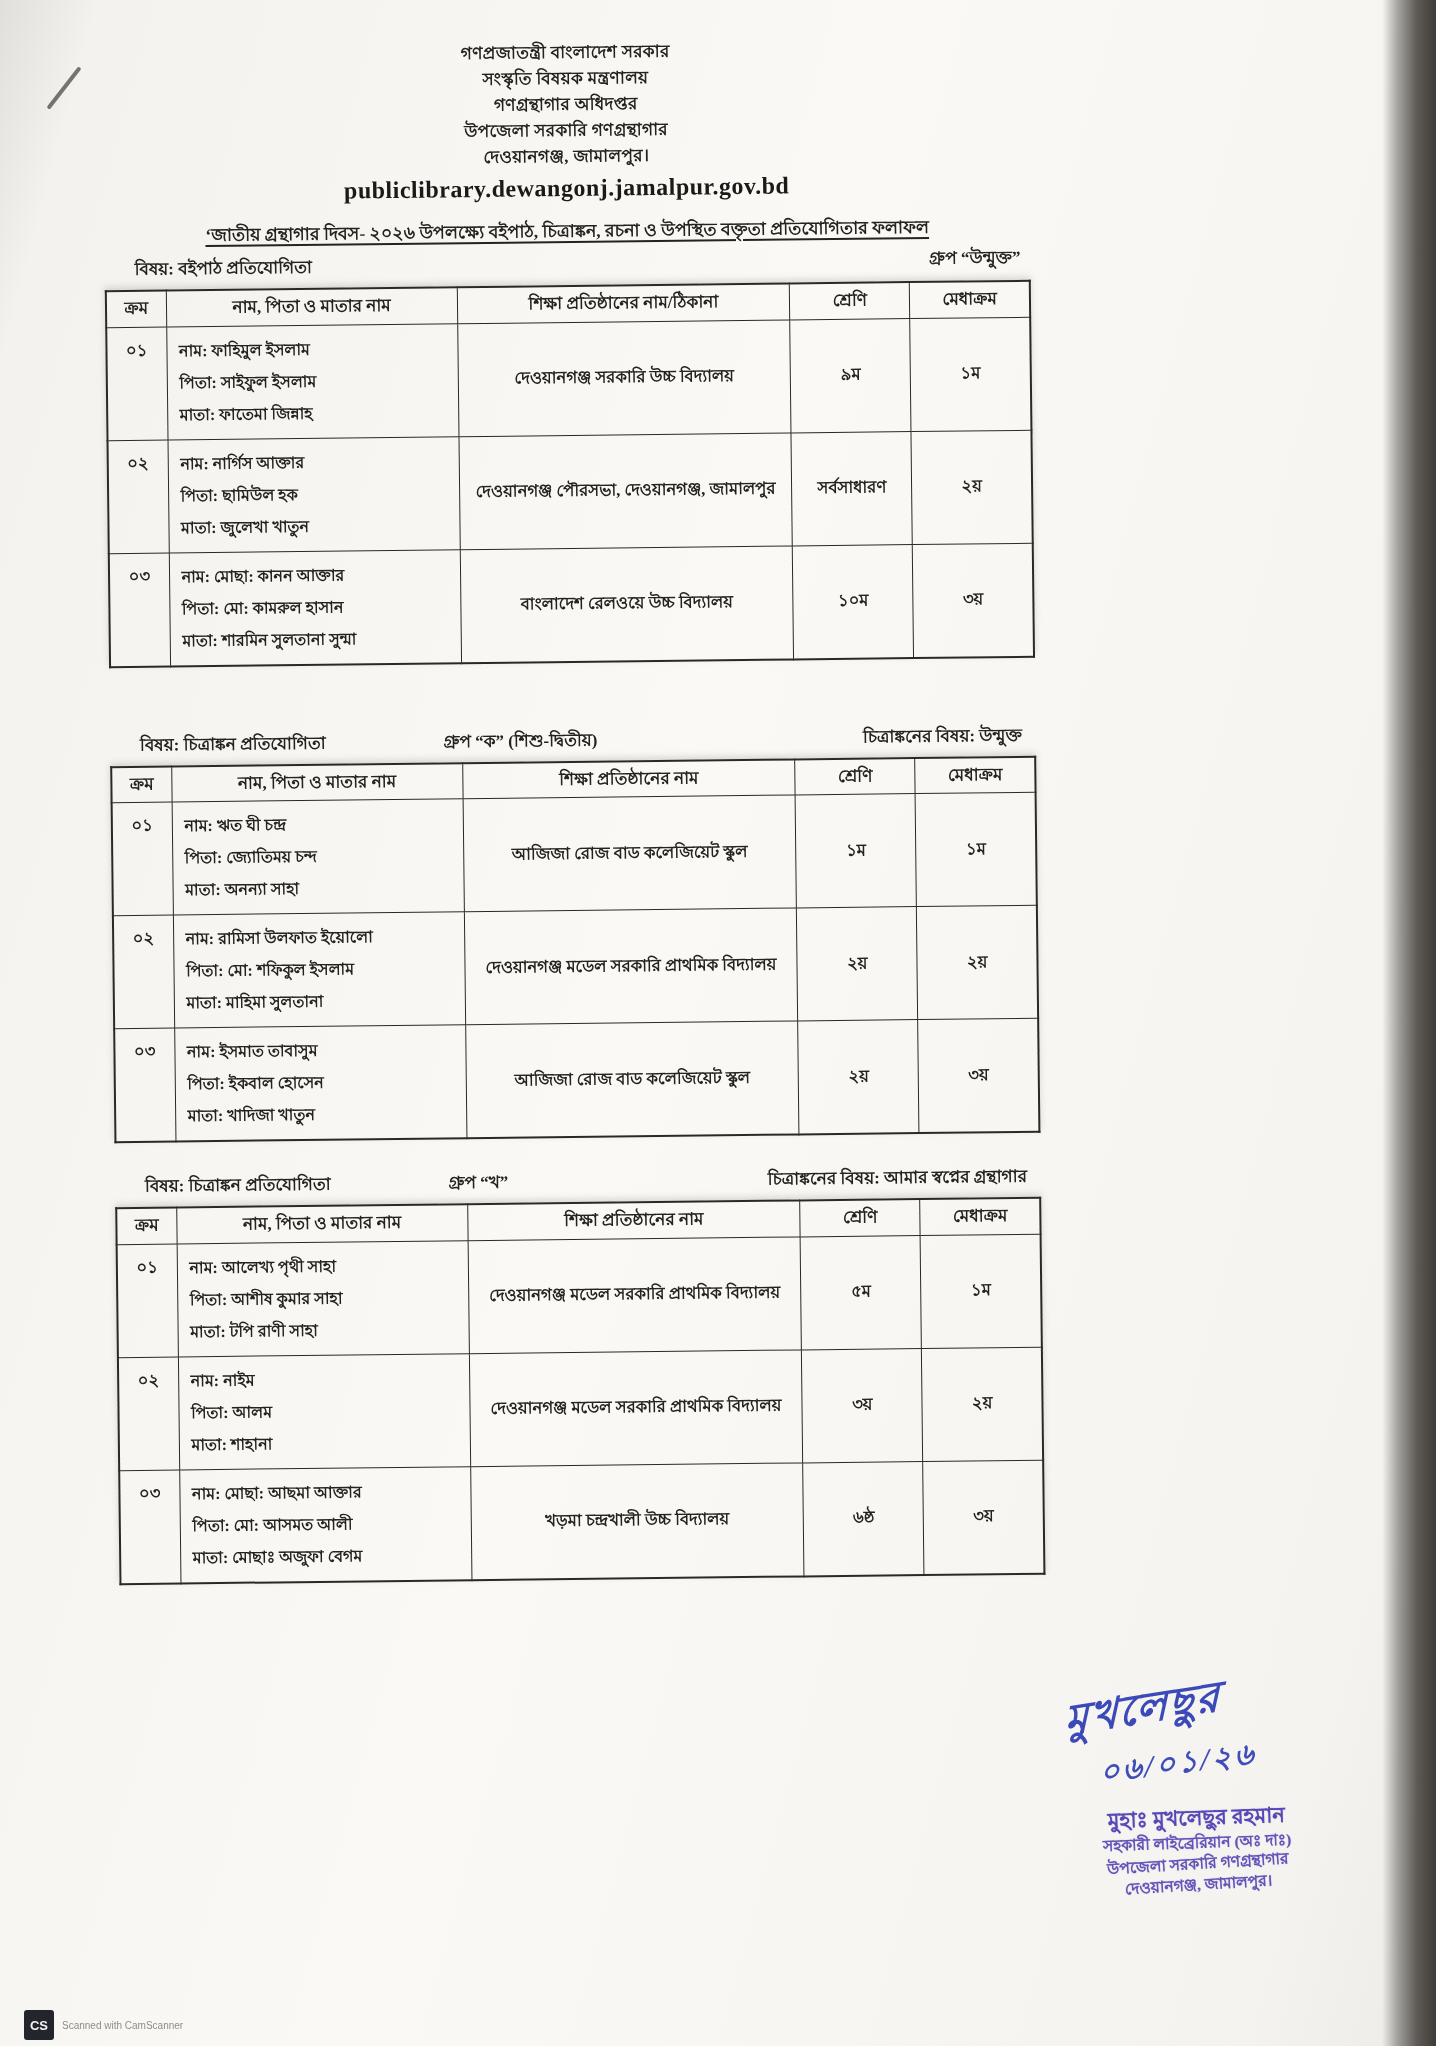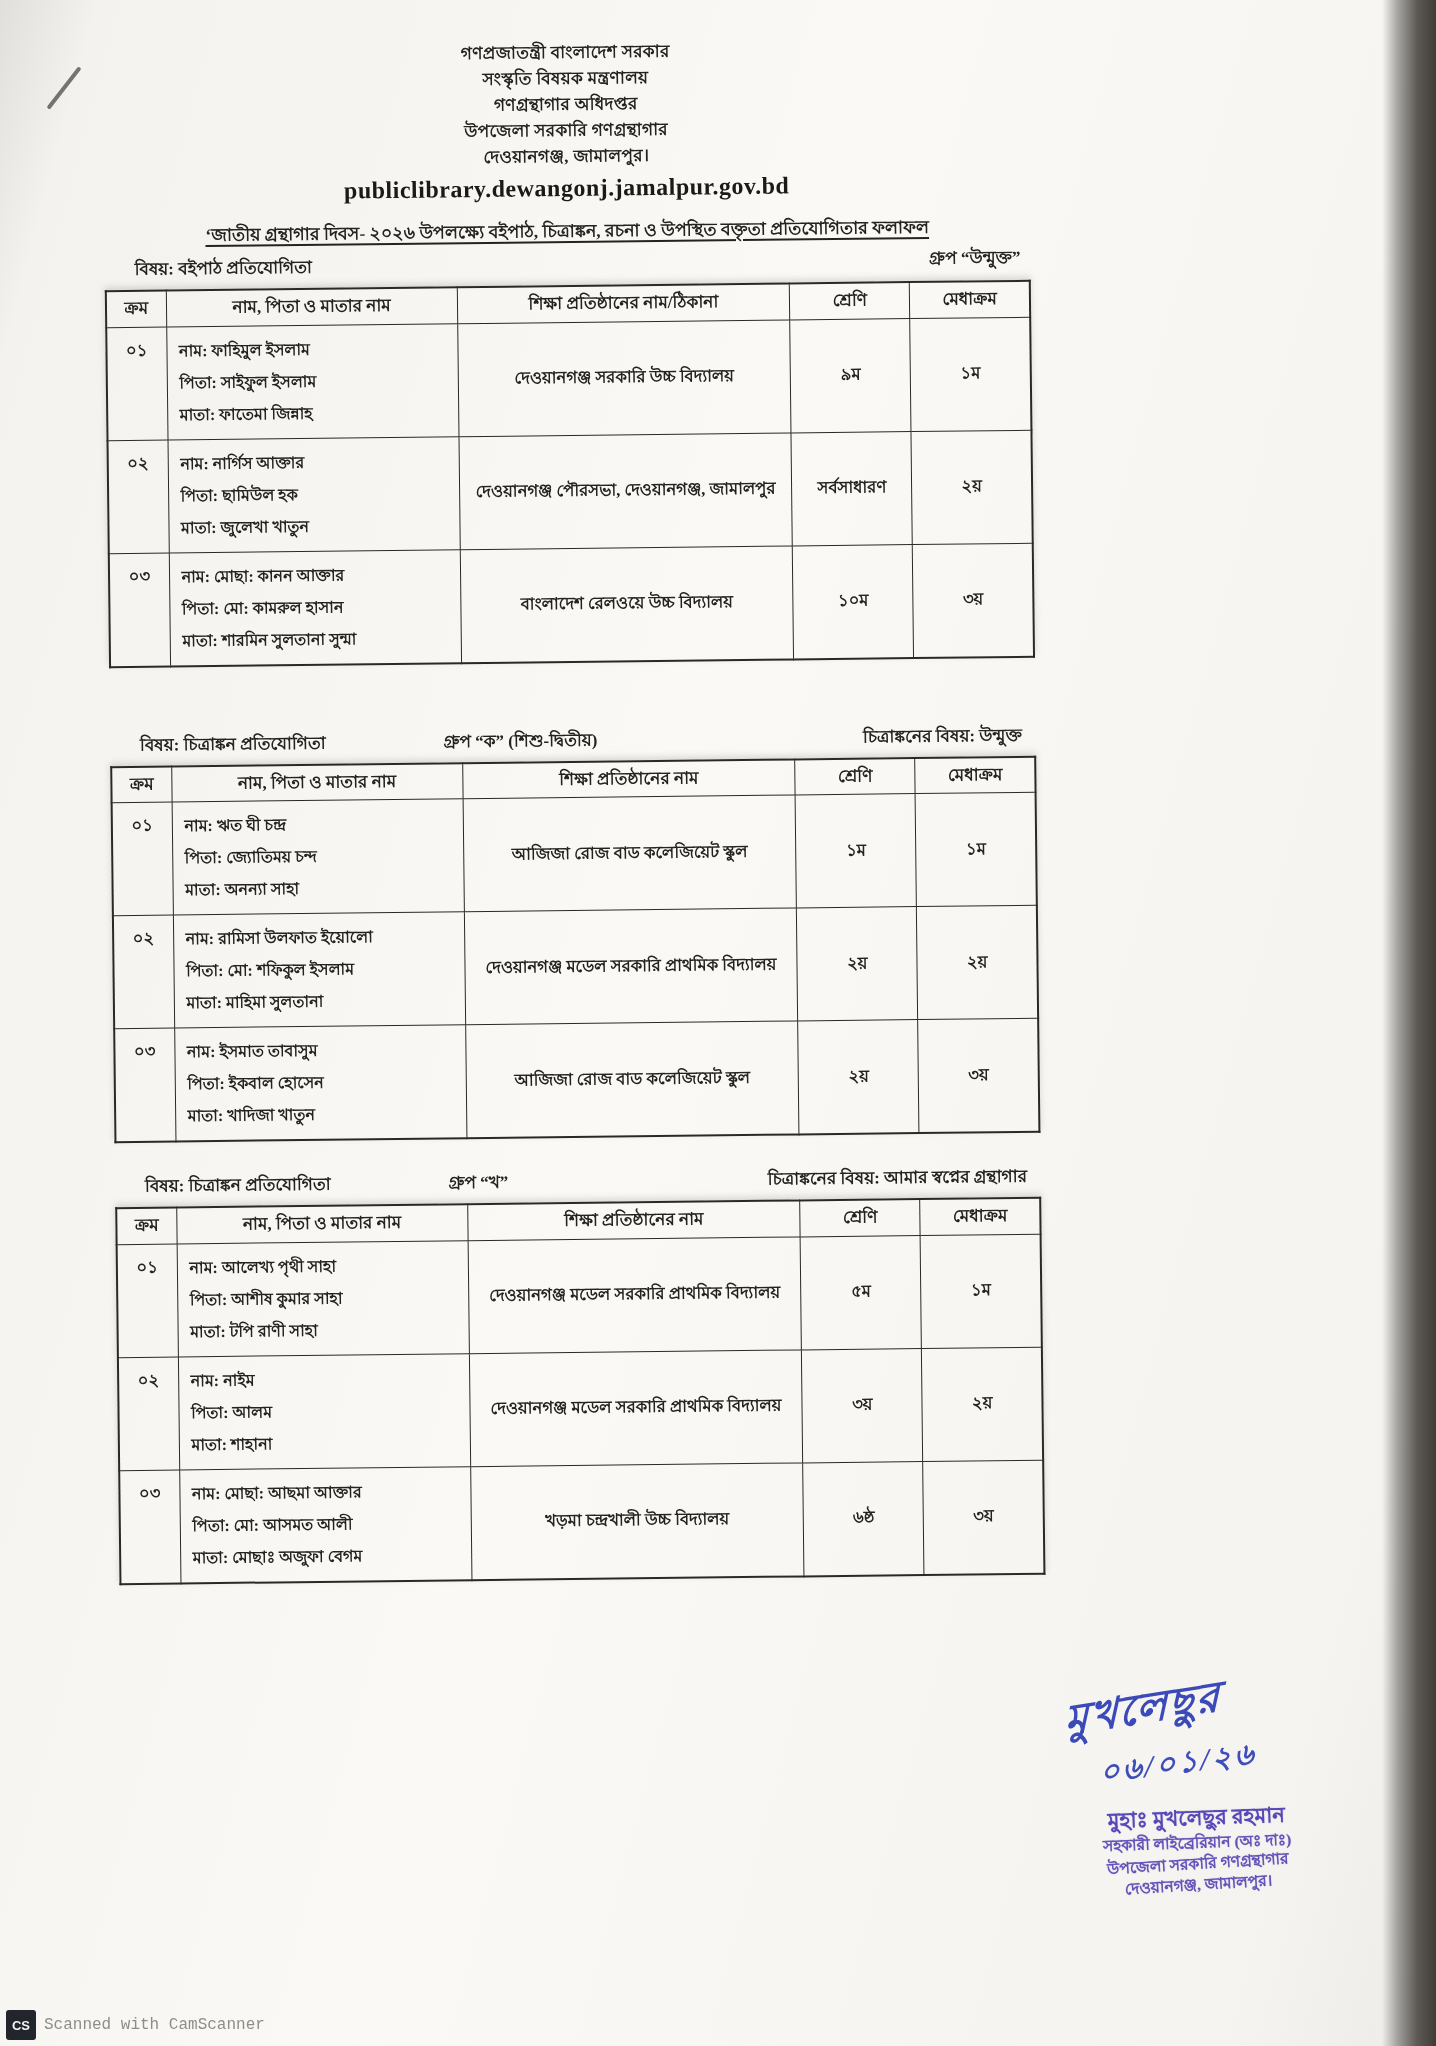--- a/index.html
+++ b/index.html
@@ -57,23 +57,23 @@
     transform:rotate(-5deg) skewX(-6deg); letter-spacing:3px; padding-left:70px; margin-top:-2px; opacity:.9;
   }
   .stamp { margin-top:16px; text-align:center; color:#5847b6; font-weight:700; text-shadow:0 0 1px rgba(88,71,182,.55); }
   .stamp .l1 { font-size:21px; line-height:28px; }
   .stamp .l2, .stamp .l3, .stamp .l4 { font-size:15.5px; line-height:21px; opacity:.92; }
   .stamp .l3, .stamp .l4 { transform:rotate(-1.5deg); }
   .camscanner { position:absolute; left:6px; bottom:6px; display:flex; align-items:center; gap:8px; z-index:6; }
   .cs-badge {
     width:30px; height:30px; background:#23252c; color:#f2f2f2; border-radius:3px;
     font-family:"Liberation Sans",sans-serif; font-weight:700; font-size:13px;
-    display:flex; align-items:center; justify-content:center;
-  }
-  .cs-text { font-family:Liberation Mono, monospace; font-size:16px; color:#8e8d8a; }
+    display:flex; align-items:center; justify-content:center;margin-left:18px;
+  }
+  .cs-text { font-family:Liberation Sans, sans-serif; font-size:10px; color:#8e8d8a; }
 </style>
 </head>
 <body>
 
 <div class="pen-mark"></div>
 
 <div class="content">
 
   <div class="gov-header">
     <div>গণপ্রজাতন্ত্রী বাংলাদেশ সরকার</div>

